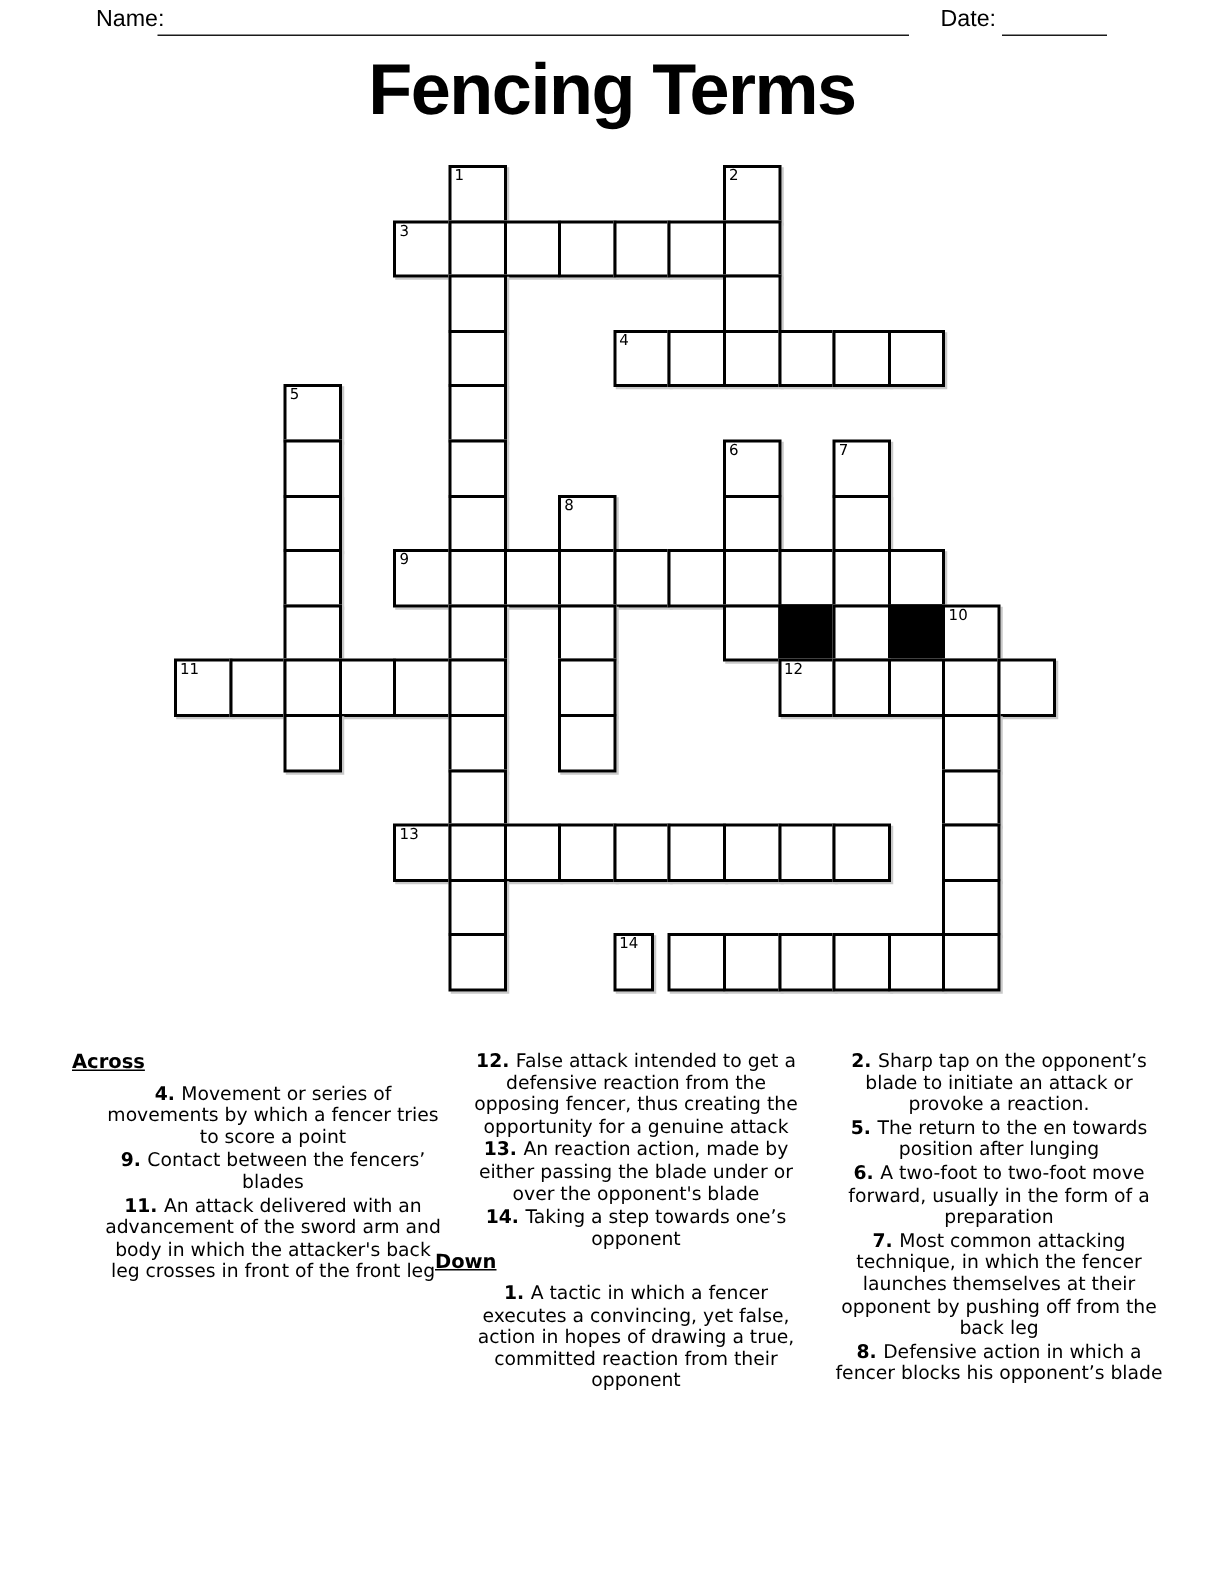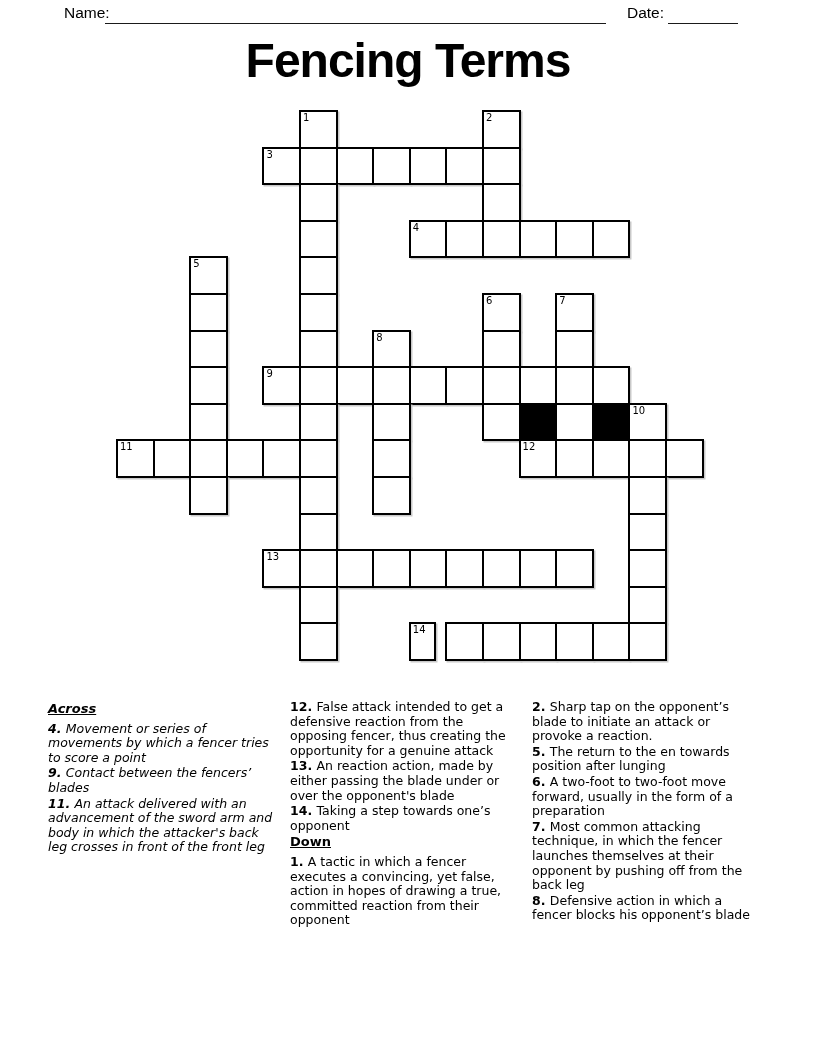--- a/index.html
+++ b/index.html
@@ -67,31 +67,32 @@
     color:#000;
   }
   
   .clue-col{
     position:absolute;
     top:700px;
     width:268px;
     font-size:12.5px;
     line-height:14.6px;
   }
-  #clue-col-0{left:48px;font-style:italic;}
+  #clue-col-0{left:48px;}
   #clue-col-1{left:290px;}
   #clue-col-2{left:532px;}
   .clues-header{
     font-weight:bold;
     text-decoration:underline;
     font-size:13px;
     margin:2px 0 5px 0;
   }
   .clue{
     margin:0 0 1px 0;
+    text-align:center;
   }
   .clue .num{font-weight:bold;}
   .clue .txt{white-space:pre;}
 </style>
 </head>
 <body>
 
 <span id="name-label" class="hdr-label">Name:</span>
 <div id="name-line" class="fill-line"></div>
 <span id="date-label" class="hdr-label">Date:</span>

